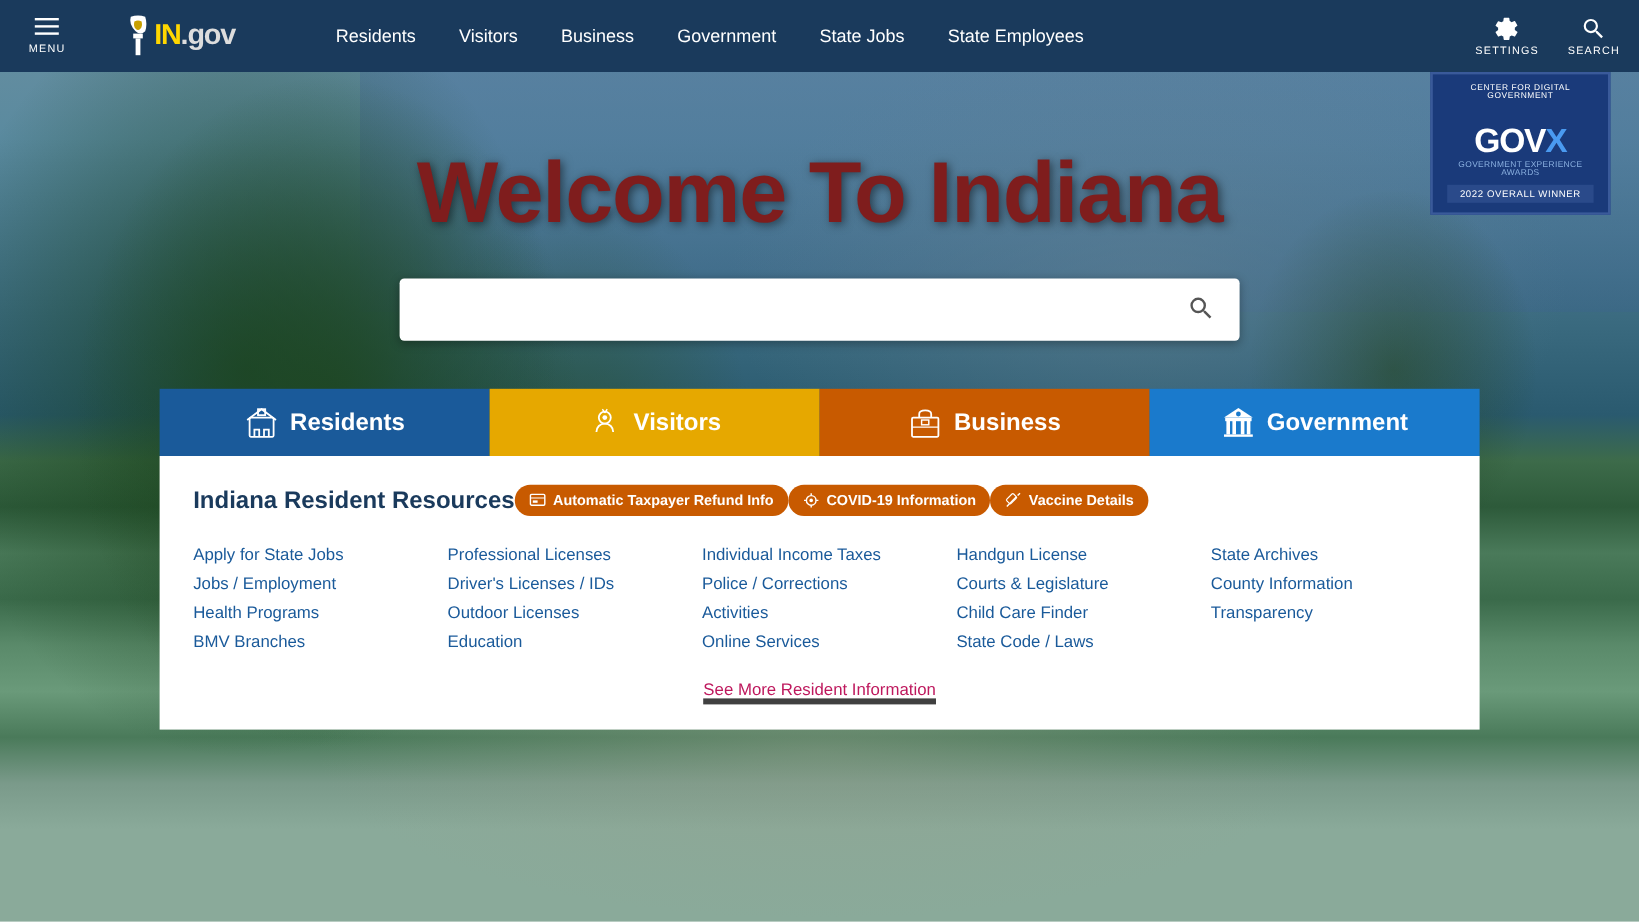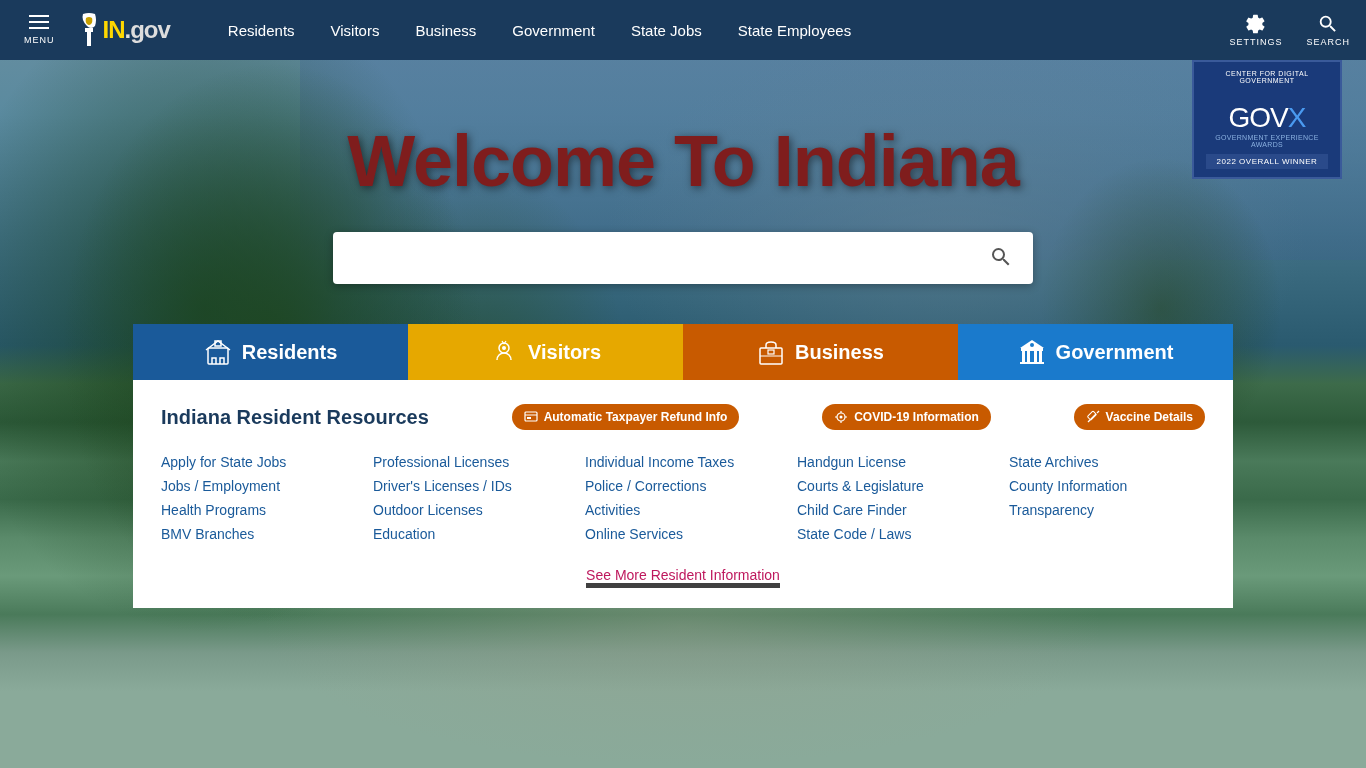--- a/index.html
+++ b/index.html
@@ -52,20 +52,21 @@
 
     
     .navbar {
       position: relative;
       z-index: 100;
       background: #1a3a5c;
       display: flex;
       align-items: center;
       height: 60px;
       padding: 0 16px;
+      gap: 26px;
     }
 
     .menu-btn {
       display: flex;
       flex-direction: column;
       gap: 4px;
       cursor: pointer;
       align-items: center;
       margin-right: 16px;
       padding: 8px;
@@ -168,21 +169,21 @@
     .govx-top-text {
       color: white;
       font-size: 7px;
       letter-spacing: 0.5px;
       text-transform: uppercase;
       margin-bottom: 4px;
     }
 
     .govx-logo {
       font-size: 28px;
-      font-weight: 400;
+      font-weight: 700;
       color: white;
       letter-spacing: -1px;
       line-height: 1;
       margin-top: 20px;
     }
 
     .govx-logo span {
       color: #4a9af0;
     }
 
@@ -303,23 +304,21 @@
       background: white;
       width: 1100px;
       margin: 0 auto;
       padding: 24px 28px;
       min-height: 200px;
     }
 
     .panel-header {
       display: flex;
       align-items: center;
-      gap: 12px;
       margin-bottom: 20px;
-      justify-content: space-between;
     }
 
     .panel-title {
       font-size: 20px;
       font-weight: 900;
       color: #1a3a5c;
     }
 
     .badge-btn {
       display: inline-flex;

